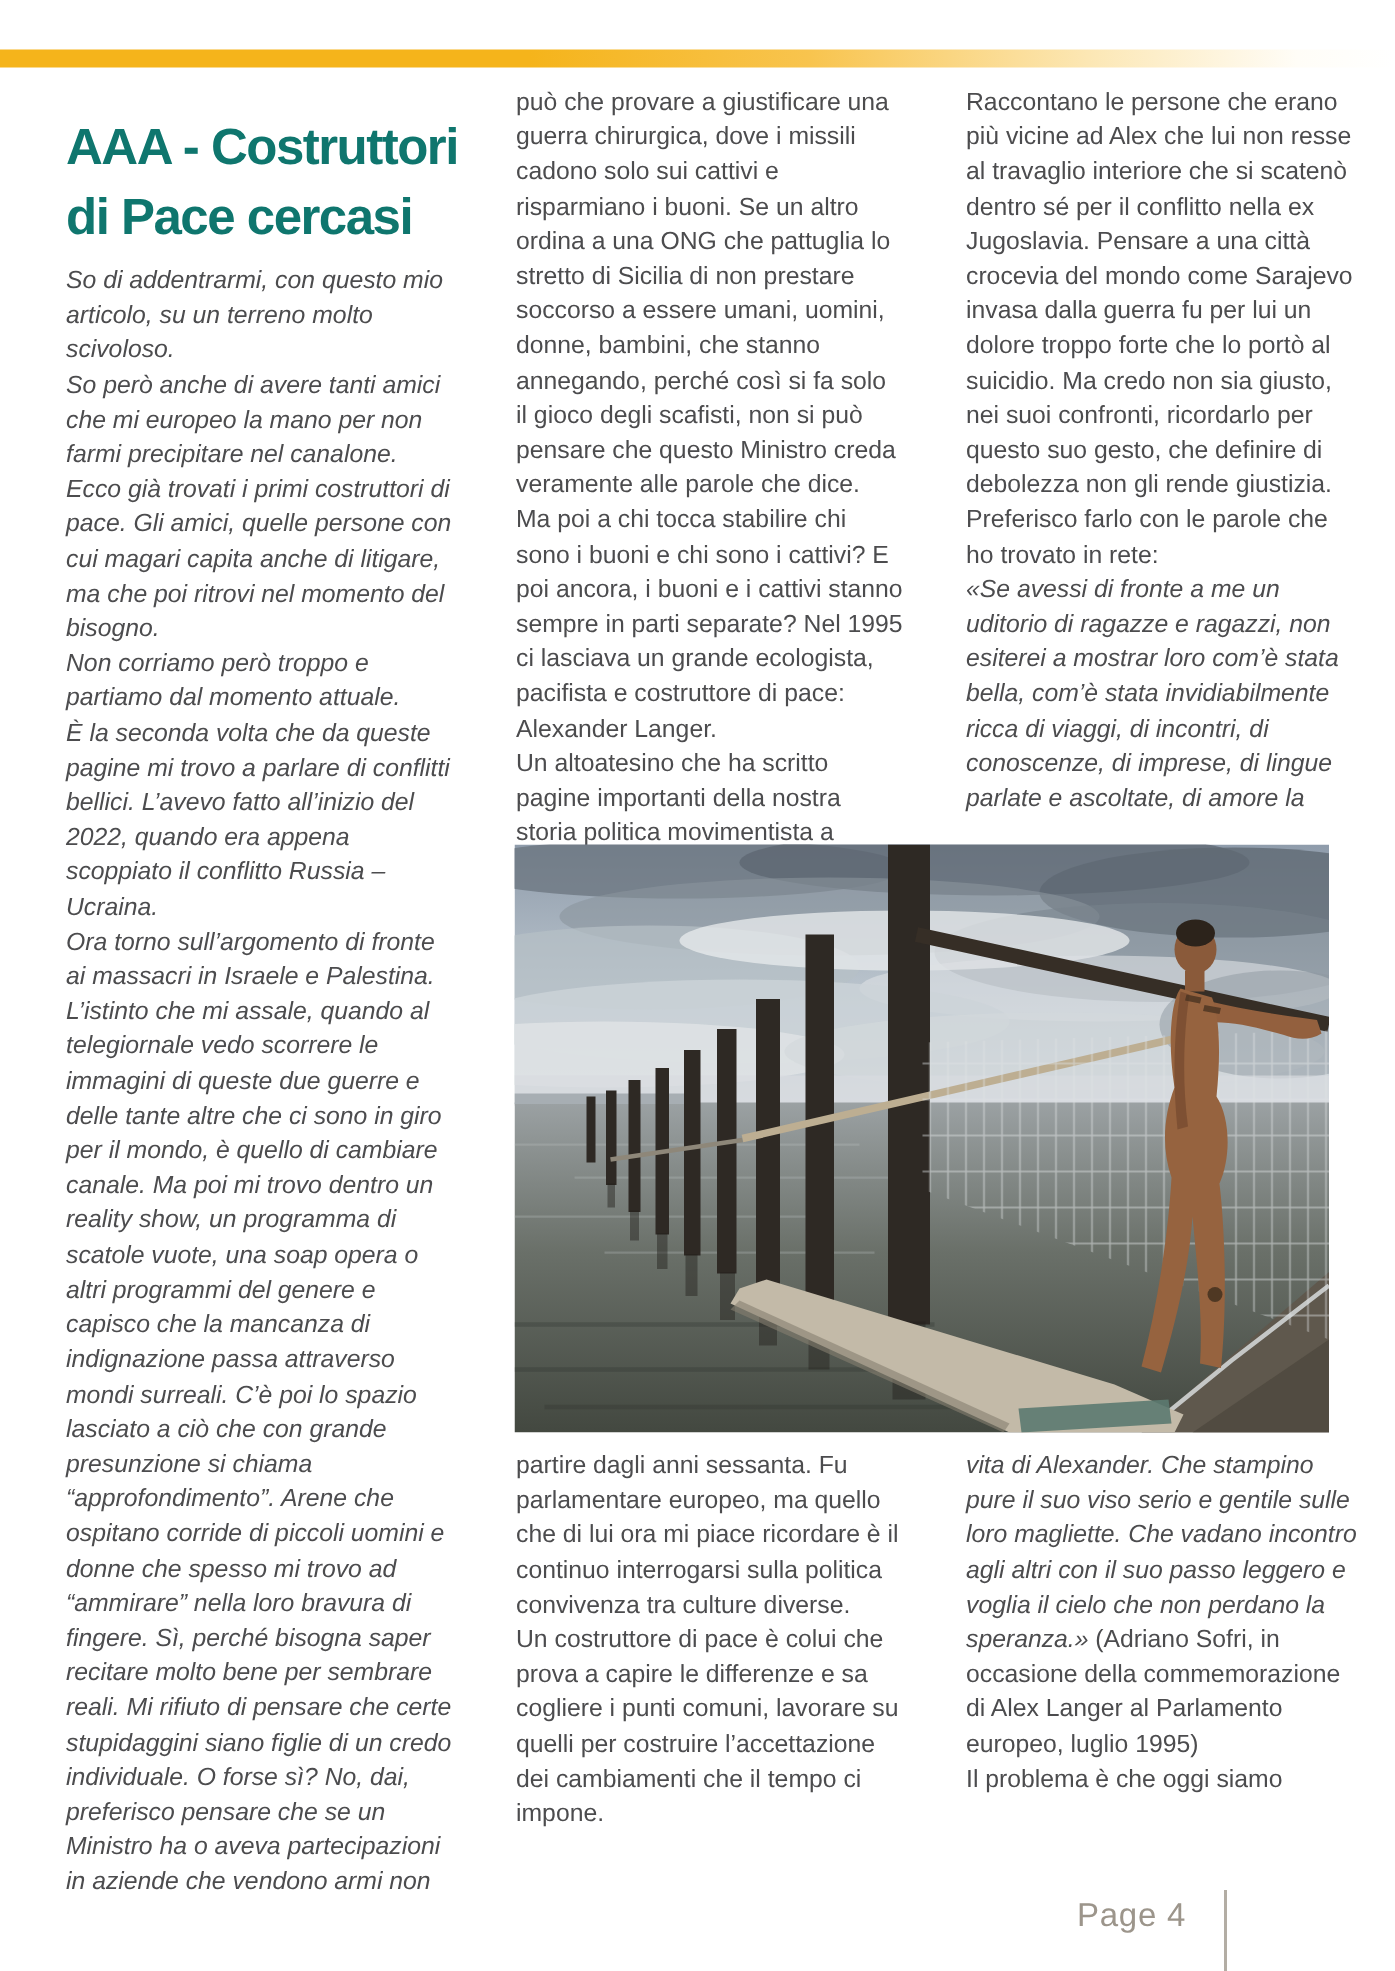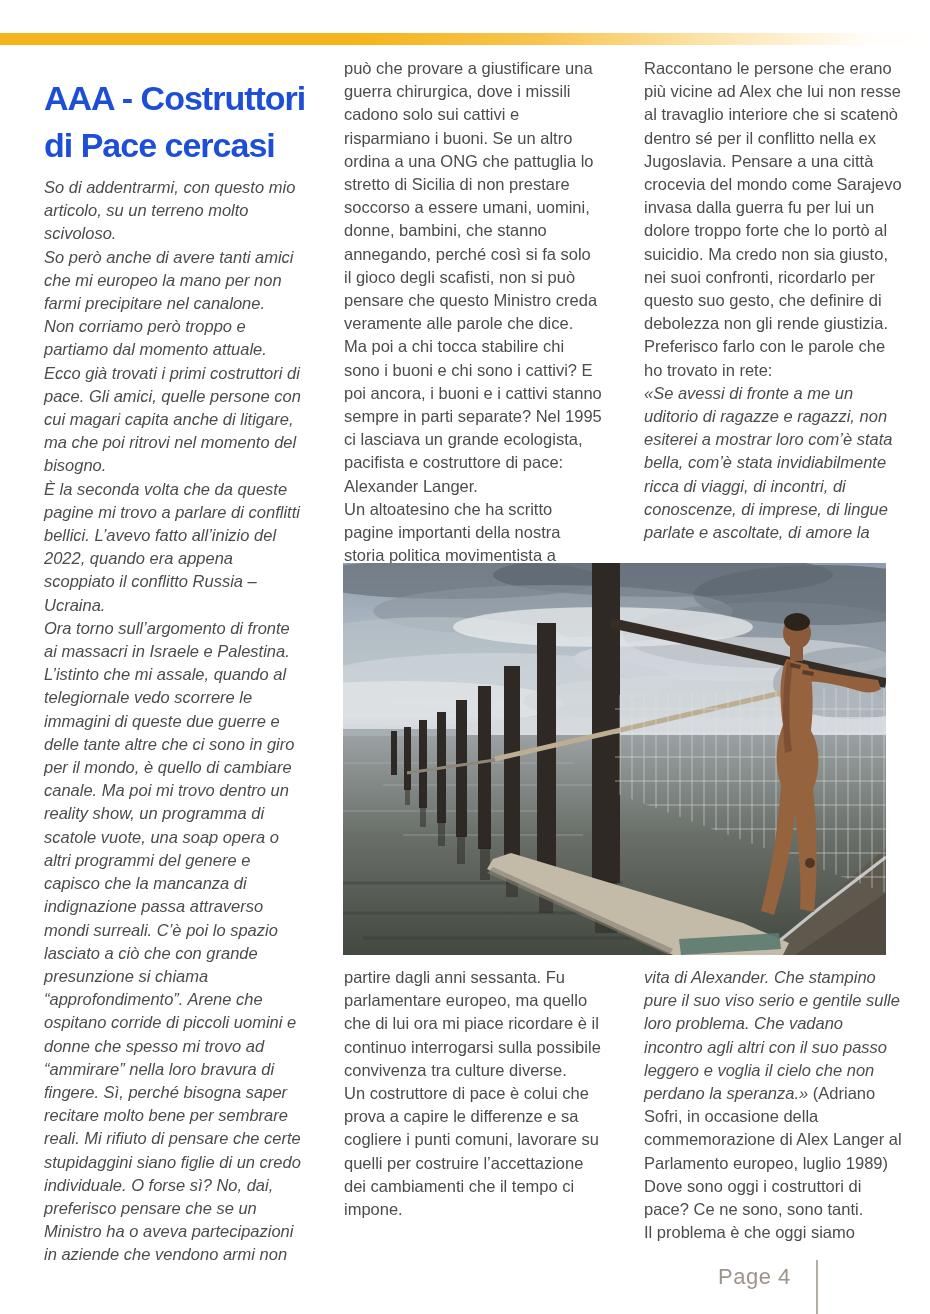--- a/index.html
+++ b/index.html
@@ -7,21 +7,21 @@
     position:relative;width:930px;height:1314px;margin:0 auto;
     background:#ffffff;overflow:hidden;
     font-family:"Liberation Sans","DejaVu Sans",sans-serif;
   }
   .accent-bar{
     position:absolute;left:0;top:33px;width:930px;height:12px;
     background:linear-gradient(to right,#f5b41b 0%,#f5b41b 38%,#f8c44e 58%,#fce7b4 78%,#fffdf7 93%,#ffffff 100%);
   }
   .article-title{
     position:absolute;left:44px;top:52px;width:290px;
-    color:#1d4ed8;font-weight:bold;font-size:34px;line-height:47px;
+    color:#0f766e;font-weight:bold;font-size:34px;line-height:47px;
     letter-spacing:-1px;
   }
   .col{
     position:absolute;color:#4c4c4e;font-size:16.5px;line-height:23.2px;
     text-align:left;
   }
   .col p{margin:0;}
   .col1{left:44px;top:176px;width:260px;font-style:italic;}
   .col2-top{left:344px;top:57px;width:258px;}
   .col3-top{left:644px;top:57px;width:262px;}
@@ -49,22 +49,22 @@
   <div class="accent-bar"></div>
 
   <h1 class="article-title">
     <span>AAA - Costruttori</span><br>
     <span>di Pace cercasi</span>
   </h1>
 
   <div class="col col1">
     <p>So di addentrarmi, con questo mio articolo, su un terreno molto scivoloso.</p>
     <p>So però anche di avere tanti amici che mi europeo la mano per non farmi precipitare nel canalone.</p>
+    <p>Ecco già trovati i primi costruttori di pace. Gli amici, quelle persone con cui magari capita anche di litigare, ma che poi ritrovi nel momento del bisogno.</p>
     <p>Non corriamo però troppo e partiamo dal momento attuale.</p>
-    <p>Ecco già trovati i primi costruttori di pace. Gli amici, quelle persone con cui magari capita anche di litigare, ma che poi ritrovi nel momento del bisogno.</p>
     <p>È la seconda volta che da queste pagine mi trovo a parlare di conflitti bellici. L’avevo fatto all’inizio del 2022, quando era appena scoppiato il conflitto Russia – Ucraina.</p>
     <p>Ora torno sull’argomento di fronte ai massacri in Israele e Palestina. L’istinto che mi assale, quando al telegiornale vedo scorrere le immagini di queste due guerre e delle tante altre che ci sono in giro per il mondo, è quello di cambiare canale. Ma poi mi trovo dentro un reality show, un programma di scatole vuote, una soap opera o altri programmi del genere e capisco che la mancanza di indignazione passa attraverso mondi surreali. C’è poi lo spazio lasciato a ciò che con grande presunzione si chiama “approfondimento”. Arene che ospitano corride di piccoli uomini e donne che spesso mi trovo ad “ammirare” nella loro bravura di fingere. Sì, perché bisogna saper recitare molto bene per sembrare reali. Mi rifiuto di pensare che certe stupidaggini siano figlie di un credo individuale. O forse sì? No, dai, preferisco pensare che se un Ministro ha o aveva partecipazioni in aziende che vendono armi non</p>
   </div>
 
   <div class="col col2-top">
     <p>può che provare a giustificare una guerra chirurgica, dove i missili cadono solo sui cattivi e risparmiano i buoni. Se un altro ordina a una ONG che pattuglia lo stretto di Sicilia di non prestare soccorso a essere umani, uomini, donne, bambini, che stanno annegando, perché così si fa solo il gioco degli scafisti, non si può pensare che questo Ministro creda veramente alle parole che dice.</p>
     <p>Ma poi a chi tocca stabilire chi sono i buoni e chi sono i cattivi? E poi ancora, i buoni e i cattivi stanno sempre in parti separate? Nel 1995 ci lasciava un grande ecologista, pacifista e costruttore di pace: Alexander Langer.</p>
     <p>Un altoatesino che ha scritto pagine importanti della nostra storia politica movimentista a</p>
   </div>
 
@@ -164,26 +164,25 @@
         <path d="M461,104 C486,110 512,114 535,117 L538,126 C530,131 521,130 513,127 C492,121 474,117 459,119 Z" fill="#93603e"></path>
         <path d="M444,96 C438,104 435,130 440,162 C433,180 431,202 438,222 C436,258 429,306 418,348 L431,352 C441,318 450,280 452,248 C455,280 459,316 457,346 L471,349 C475,310 474,260 470,226 C478,208 477,182 468,168 C471,140 470,114 465,102 Z" fill="#96633f"></path>
         <path d="M444,98 C439,130 439,160 442,190 L449,188 C445,158 446,126 450,100 Z" fill="#6b4229" opacity="0.55"></path>
         <path d="M448,100 l10,2 -1,4 -10,-2 z M460,107 l11,2 -1,4 -11,-2 z" fill="#4a3322" opacity="0.8"></path>
         <circle cx="467" cy="300" r="5" fill="#43301f" opacity="0.85"></circle>
       </g>
     </svg>
   </div>
 
   <div class="col col2-bottom">
-    <p>partire dagli anni sessanta. Fu parlamentare europeo, ma quello che di lui ora mi piace ricordare è il continuo interrogarsi sulla possibile convivenza tra culture diverse.</p>
+    <p>partire dagli anni sessanta. Fu parlamentare europeo, ma quello che di lui ora mi piace ricordare è il continuo interrogarsi sulla politica convivenza tra culture diverse.</p>
     <p>Un costruttore di pace è colui che prova a capire le differenze e sa cogliere i punti comuni, lavorare su quelli per costruire l’accettazione dei cambiamenti che il tempo ci impone.</p>
   </div>
 
   <div class="col col3-bottom">
-    <p><span class="quote">vita di Alexander. Che stampino pure il suo viso serio e gentile sulle loro problema. Che vadano incontro agli altri con il suo passo leggero e voglia il cielo che non perdano la speranza.»</span> <span>(Adriano Sofri, in occasione della commemorazione di Alex Langer al Parlamento europeo, luglio 1989)</span></p>
-    <p>Dove sono oggi i costruttori di pace? Ce ne sono, sono tanti.</p>
+    <p><span class="quote">vita di Alexander. Che stampino pure il suo viso serio e gentile sulle loro magliette. Che vadano incontro agli altri con il suo passo leggero e voglia il cielo che non perdano la speranza.»</span> <span>(Adriano Sofri, in occasione della commemorazione di Alex Langer al Parlamento europeo, luglio 1995)</span></p>
     <p>Il problema è che oggi siamo</p>
   </div>
 
   <div class="footer-page">Page 4</div>
   <div class="footer-line"></div>
 
 </div>
 
 </body></html>

